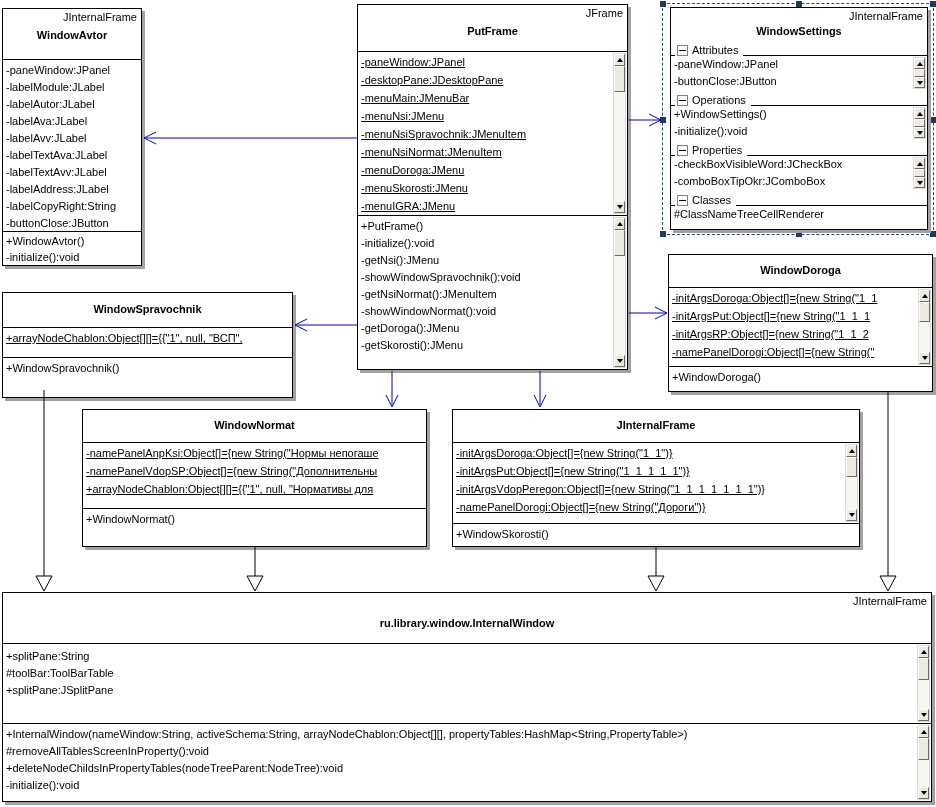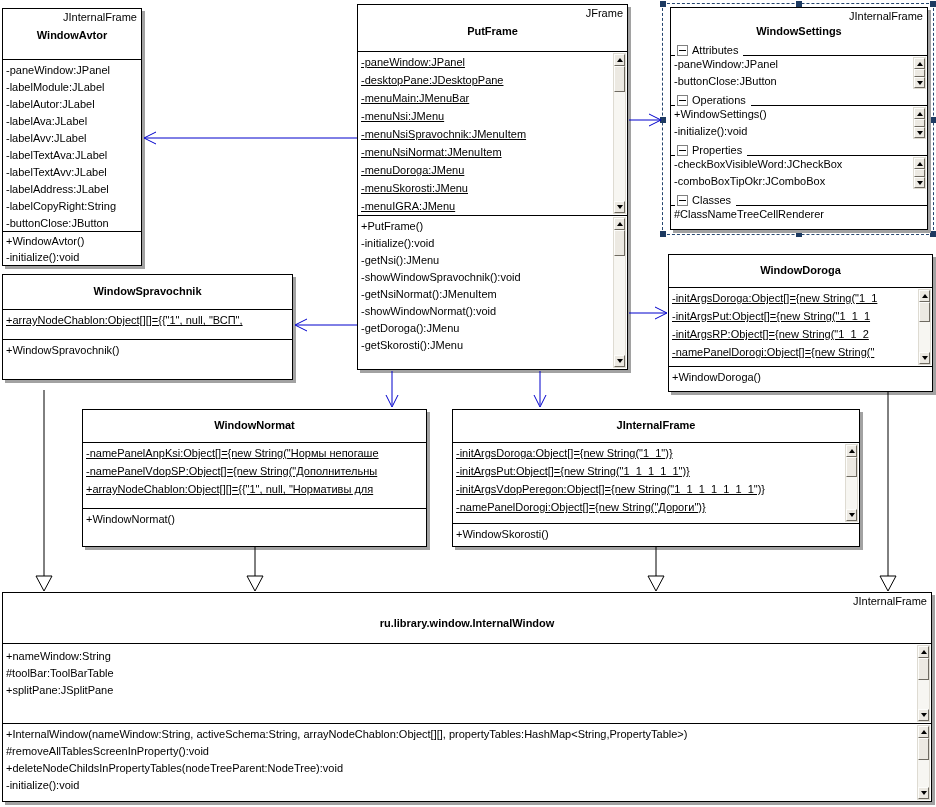--- a/index.html
+++ b/index.html
@@ -218,21 +218,21 @@
         <div class="sb-btn">
             <div class="tri-down"></div>
           </div>
       </div>
     </div>
     <div class="comp" style="flex:1">
       <div class="row">+WindowDoroga()</div>
     </div>
   </div>
 
-  <div class="box" style="left:2px;top:274px;width:291px;height:106px">
+  <div class="box" style="left:2px;top:292px;width:291px;height:106px">
     <div class="hdr" style="height:34px">
       <div class="cname only" style="line-height:33px">WindowSpravochnik</div>
     </div>
     <div class="comp rows18" style="height:30px">
       <div class="row u">+arrayNodeChablon:Object[][]={{"1", null, "ВСП",</div>
     </div>
     <div class="comp" style="flex:1">
       <div class="row">+WindowSpravochnik()</div>
     </div>
   </div>
@@ -275,21 +275,21 @@
       <div class="row">+WindowSkorosti()</div>
     </div>
   </div>
 
   <div class="box" style="left:2px;top:592px;width:930px;height:210px">
     <div class="hdr" style="height:50px">
       <div class="stereo">JInternalFrame</div>
       <div class="cname" style="padding-top:8px">ru.library.window.InternalWindow</div>
     </div>
     <div class="comp" style="height:80px;padding-top:4px">
-      <div class="row">+nameWindow:String</div>
+      <div class="row">+splitPane:String</div>
       <div class="row">#toolBar:ToolBarTable</div>
       <div class="row">+splitPane:JSplitPane</div>
       <div class="vscroll">
         <div class="sb-btn">
             <div class="tri-up"></div>
           </div>
         <div class="sb-thumb" style="height:22px"></div>
         <div class="sb-track"></div>
         <div class="sb-btn">
             <div class="tri-down"></div>

